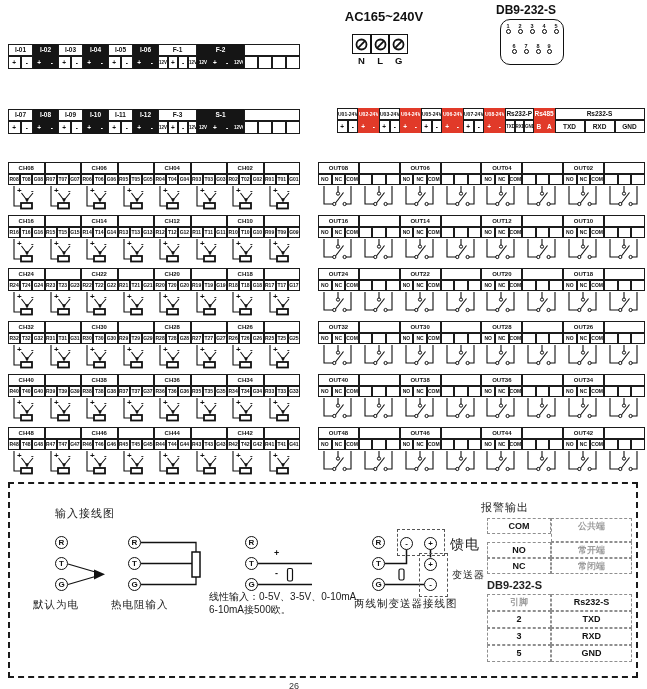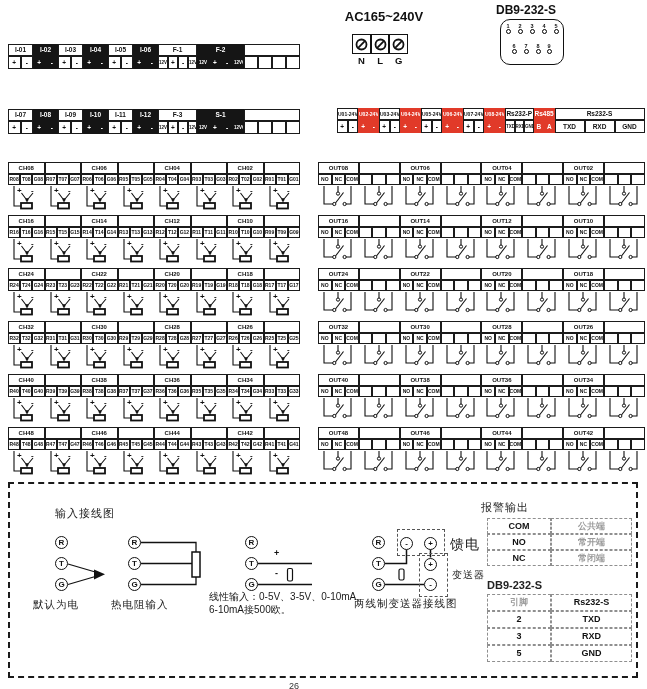--- a/index.html
+++ b/index.html
@@ -2069,21 +2069,21 @@
     <div class="ltext" id="linear-text">
         <div>线性输入：0-5V、3-5V、0-10mA、</div>
         <div>6-10mA接500欧。</div>
       </div>
     <div class="dlabel" style="left:344px;top:113px">两线制变送器接线图</div>
 
     <div class="btitle" style="left:471px;top:16px">报警输出</div>
     <div class="tbl" id="alarm-table" style="left:477px;top:34px">
         <div class="trow">
           <div class="tca" style="height: 16px; line-height: 14px;">COM</div>
-          <div class="tcb gray" style="height: 16px; line-height: 14px;">公共端</div>
+          <div class="tcb gray" style="height: 24px; line-height: 14px;">公共端</div>
         </div>
         <div class="trow">
           <div class="tca" style="height: 16px; line-height: 14px;">NO</div>
           <div class="tcb gray" style="height: 16px; line-height: 14px;">常开端</div>
         </div>
         <div class="trow">
           <div class="tca" style="height: 16px; line-height: 14px;">NC</div>
           <div class="tcb gray" style="height: 16px; line-height: 14px;">常闭端</div>
         </div>
       </div>

